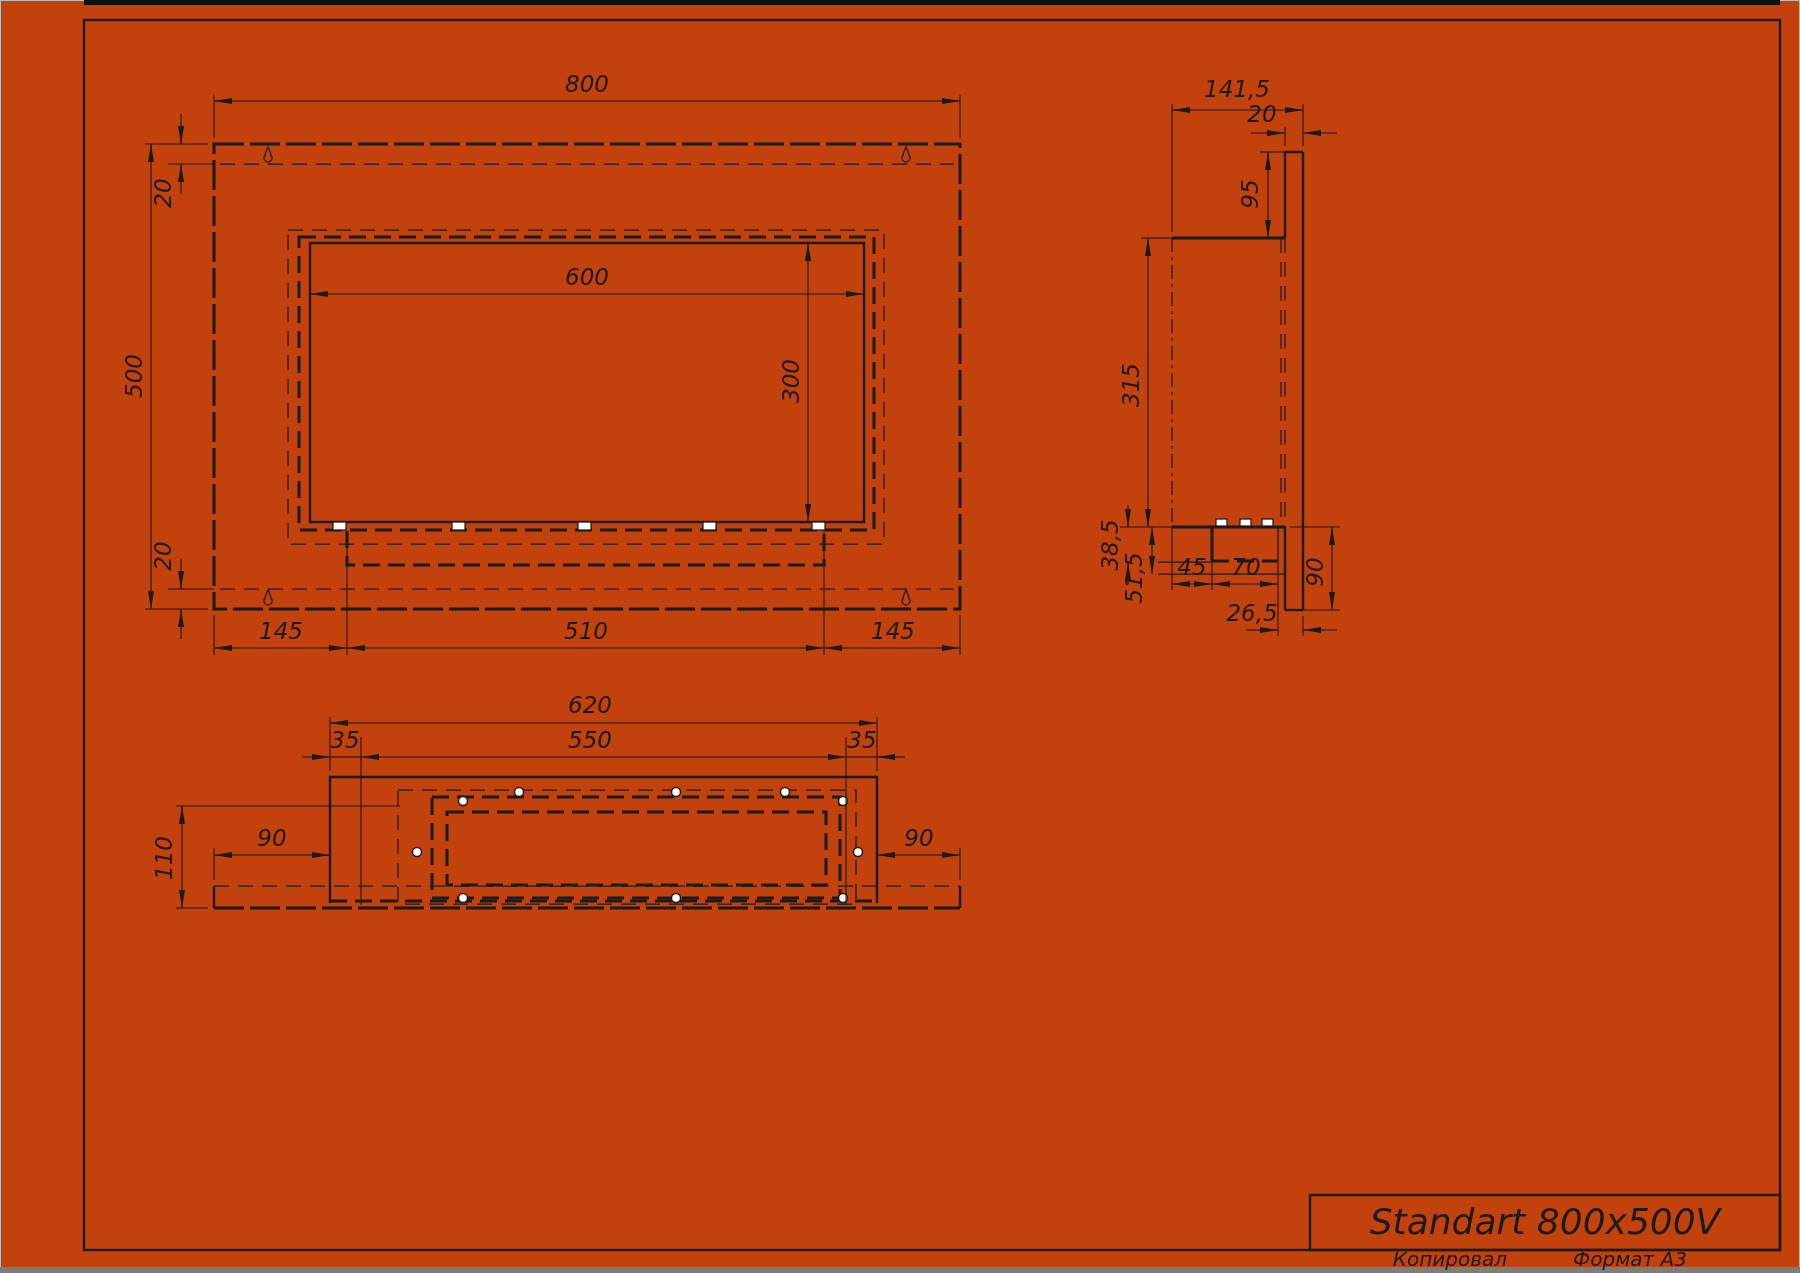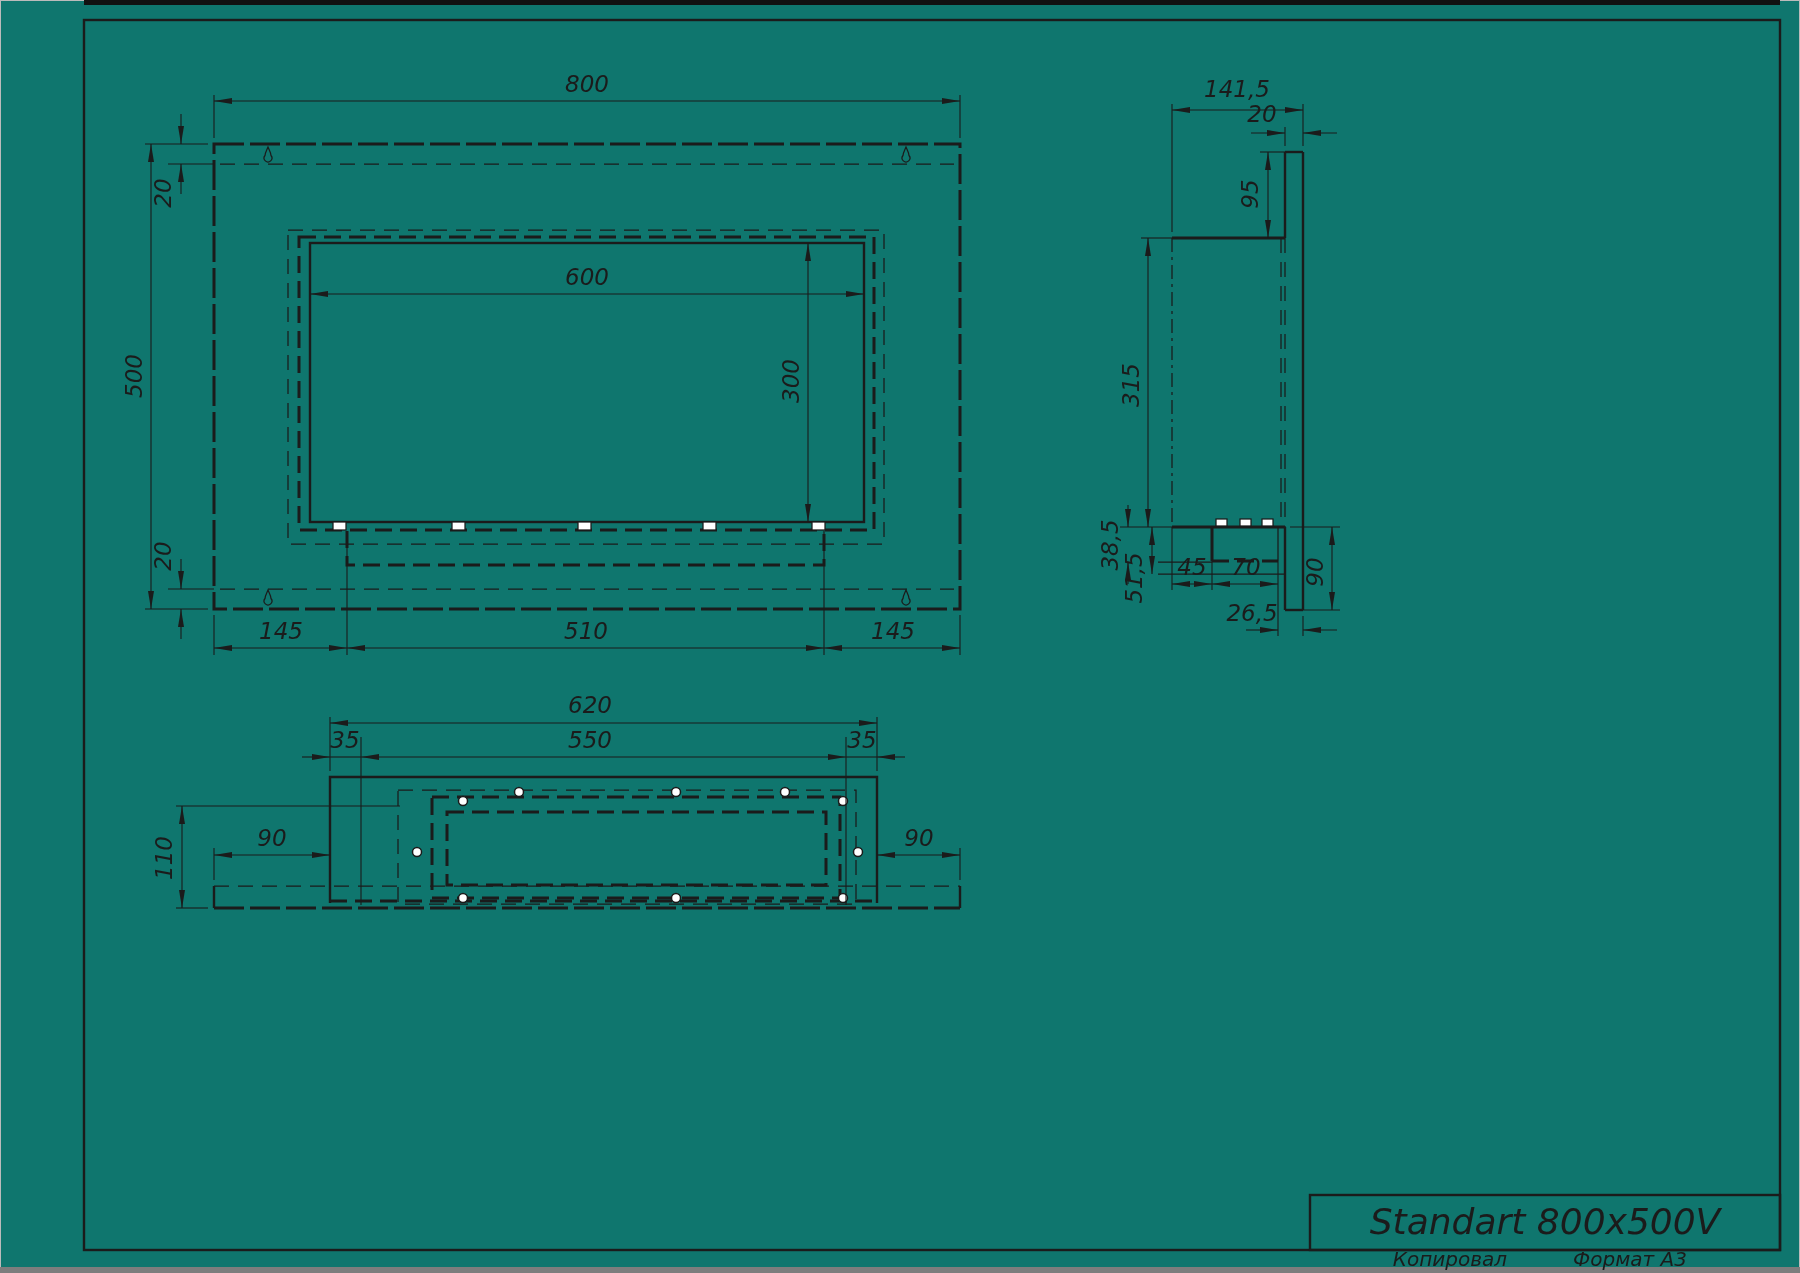--- a/index.html
+++ b/index.html
@@ -1,16 +1,16 @@
 <!DOCTYPE html>
 <html><head>
 <meta charset="utf-8">
 <style>
   html,body{margin:0;padding:0;background:#e8e8e8;}
-  .page{position:relative;width:1800px;height:1273px;background:#0f766e;outline:1px solid #b5b5b5;overflow:hidden;
+  .page{position:relative;width:1800px;height:1273px;background:#c2410c;outline:1px solid #b5b5b5;overflow:hidden;
         font-family:"DejaVu Sans",sans-serif;}
   svg{position:absolute;left:0;top:0;}
   .ln{stroke:#1b1b1b;fill:none;}
   .w-thick{stroke-width:3;}
   .w-med{stroke-width:2.4;}
   .w-thin{stroke-width:1.25;}
   .w-dim{stroke-width:1.1;}
   .dash-long{stroke-dasharray:30 6;}
   .dash-thin{stroke-dasharray:15 9;}
   .dash-thick{stroke-dasharray:17 8;}

